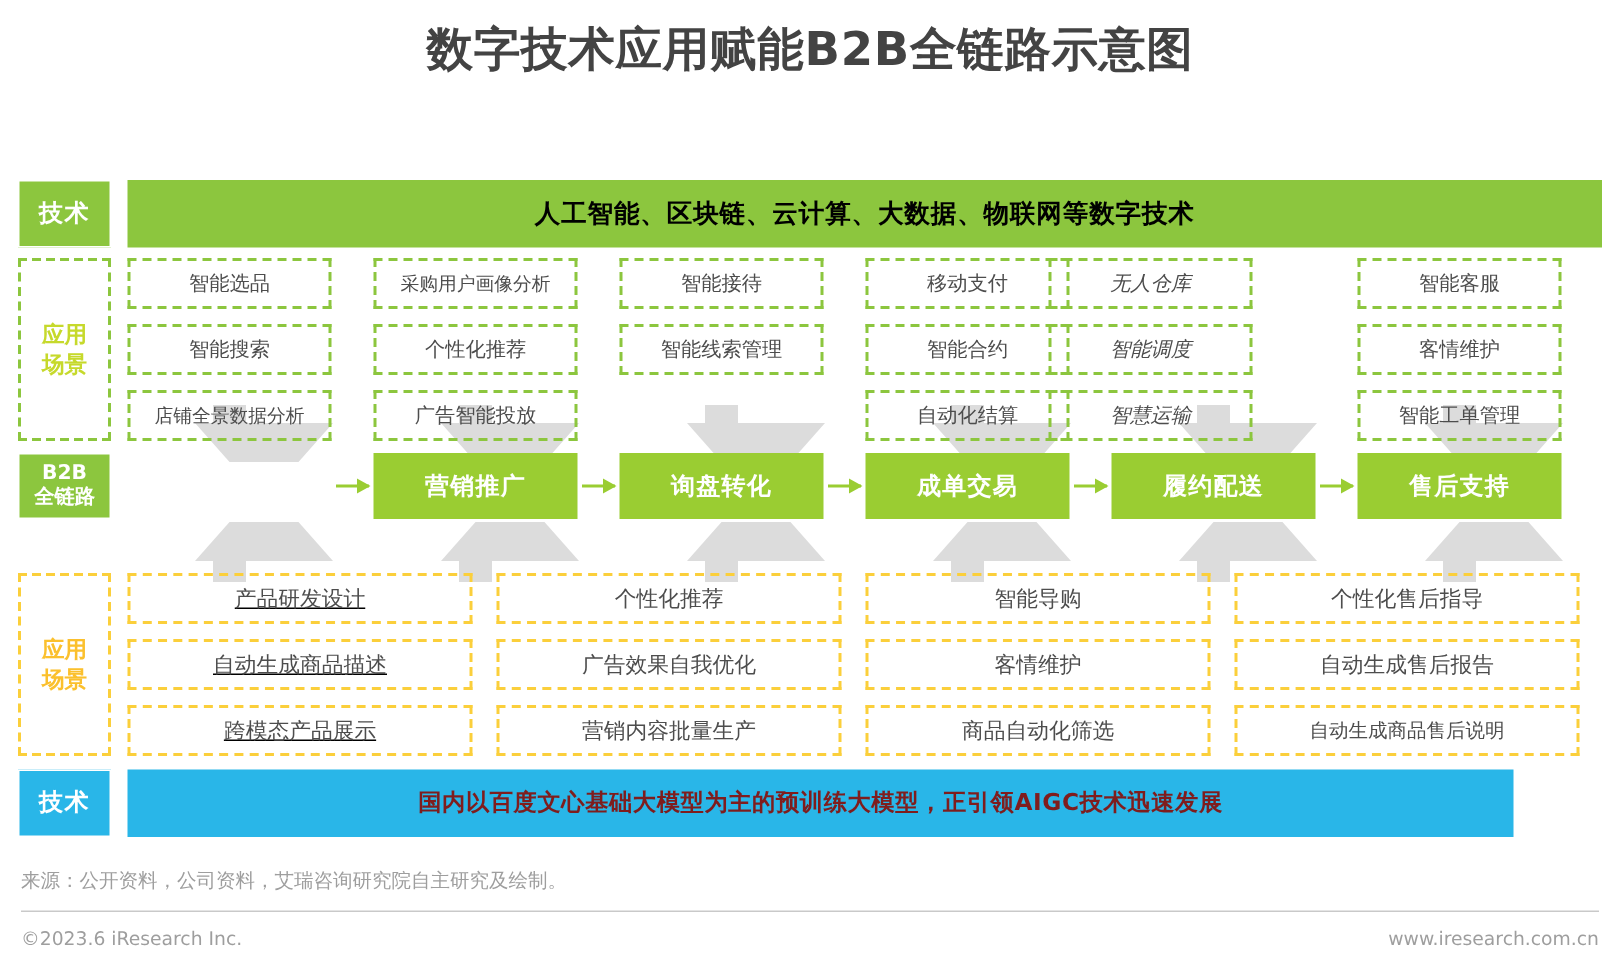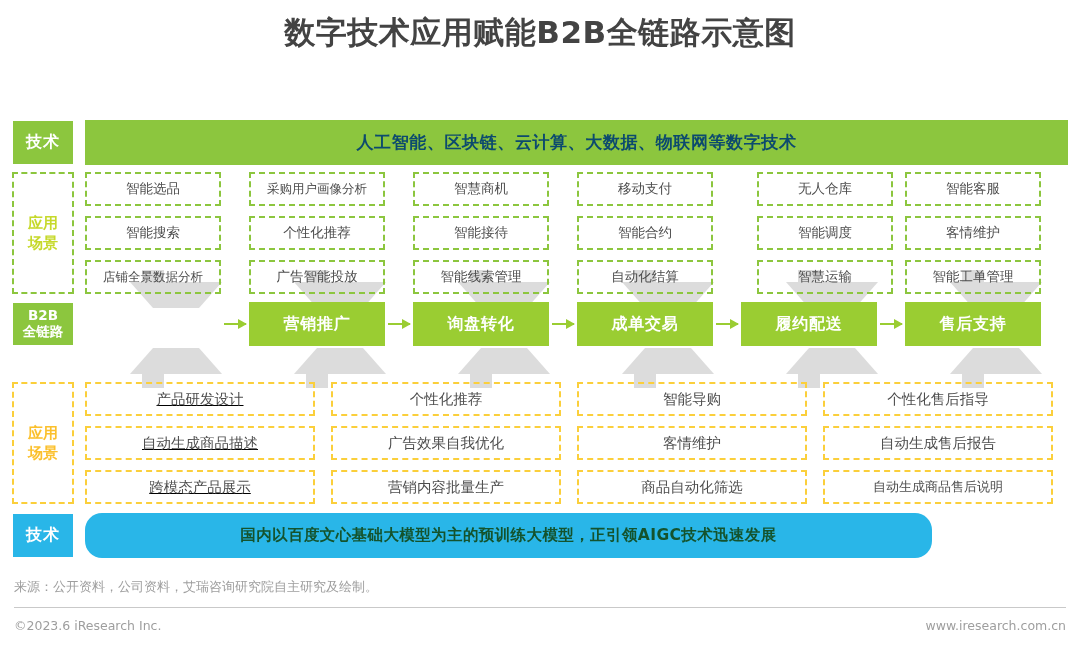--- a/index.html
+++ b/index.html
@@ -28,21 +28,21 @@
   .lbl-green{
     position:absolute;left:12px;top:0;width:62px;height:45px;
     background:#8CC63E;border:1px solid #ffffff;box-sizing:border-box;
     display:flex;align-items:center;justify-content:center;
     color:#ffffff;font-size:16px;font-weight:bold;letter-spacing:1px;
   }
   .tech-bar{
     position:absolute;left:85px;top:0;width:983px;height:45px;
     background:#8CC63E;
     display:flex;align-items:center;justify-content:center;
-    color:#0c4a6e;font-size:17px;font-weight:bold;letter-spacing:.6px;
+    color:#000000;font-size:17px;font-weight:bold;letter-spacing:.6px;
   }
 
   
   .scn-top{position:absolute;left:0;top:52px;width:1080px;height:122px;}
   .lbl-dash-green{
     position:absolute;left:12px;top:0;width:62px;height:122px;
     border:2px dashed #8CC63E;box-sizing:border-box;
     display:flex;flex-direction:column;align-items:center;justify-content:center;
     color:#C6D92B;font-size:15px;font-weight:bold;line-height:1.35;
   }
@@ -107,24 +107,24 @@
 
   
   .tech-row-blue{position:absolute;left:0;top:393px;width:1080px;height:45px;}
   .lbl-blue{
     position:absolute;left:12px;top:0;width:62px;height:45px;
     background:#29B6E8;border:1px solid #ffffff;box-sizing:border-box;
     display:flex;align-items:center;justify-content:center;
     color:#ffffff;font-size:16px;font-weight:bold;letter-spacing:1px;
   }
   .blue-bar{
-    position:absolute;left:85px;top:0;width:847px;height:45px;
+    position:absolute;left:85px;top:0;width:924px;height:45px;
     background:#29B6E8;
     display:flex;align-items:center;justify-content:center;
-    color:#14532d;font-size:15.5px;font-weight:bold;letter-spacing:.4px;border-radius:17px;
+    color:#7f1d1d;font-size:15.5px;font-weight:bold;letter-spacing:.4px;
   }
 
   
   .source{
     position:absolute;left:14px;top:578px;
     font-size:13px;color:#9e9e9e;
   }
   .rule{
     position:absolute;left:14px;top:607px;width:1052px;height:1px;background:#c9c9c9;
   }
@@ -205,30 +205,29 @@
           <div class="cell-green">智能选品</div>
           <div class="cell-green">智能搜索</div>
           <div class="cell-green" style="font-size: 12.5px;">店铺全景数据分析</div>
         </div>
         <div class="col" style="left: 249px;">
           <div class="cell-green" style="font-size: 12.5px;">采购用户画像分析</div>
           <div class="cell-green">个性化推荐</div>
           <div class="cell-green">广告智能投放</div>
         </div>
         <div class="col" style="left: 413px;">
-          <div class="cell-green">智慧商机</div>
           <div class="cell-green">智能接待</div>
           <div class="cell-green">智能线索管理</div>
         </div>
         <div class="col" style="left: 577px;">
           <div class="cell-green">移动支付</div>
           <div class="cell-green">智能合约</div>
           <div class="cell-green">自动化结算</div>
         </div>
-        <div class="col" style="left: 757px;">
+        <div class="col" style="left: 699px; font-style: italic;">
           <div class="cell-green">无人仓库</div>
           <div class="cell-green">智能调度</div>
           <div class="cell-green">智慧运输</div>
         </div>
         <div class="col" style="left: 905px;">
           <div class="cell-green">智能客服</div>
           <div class="cell-green">客情维护</div>
           <div class="cell-green">智能工单管理</div>
         </div>
       </div>

